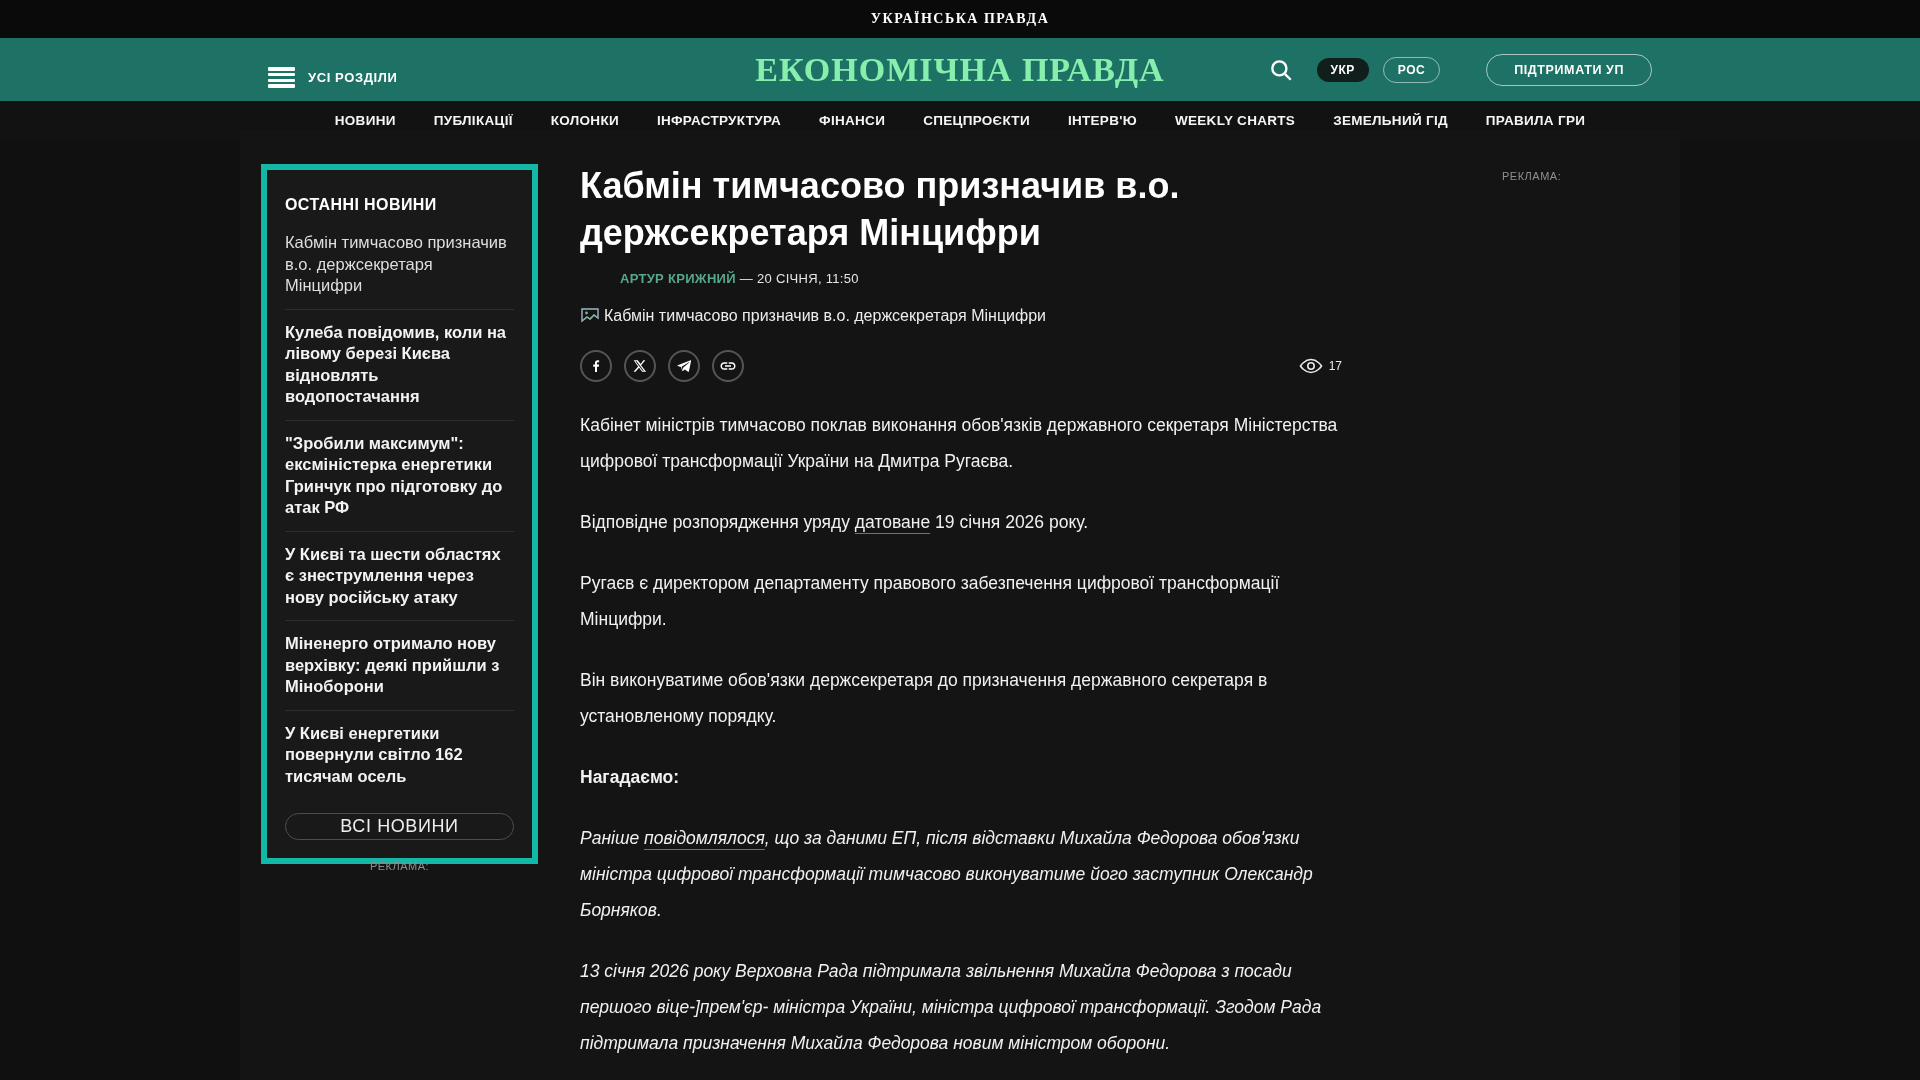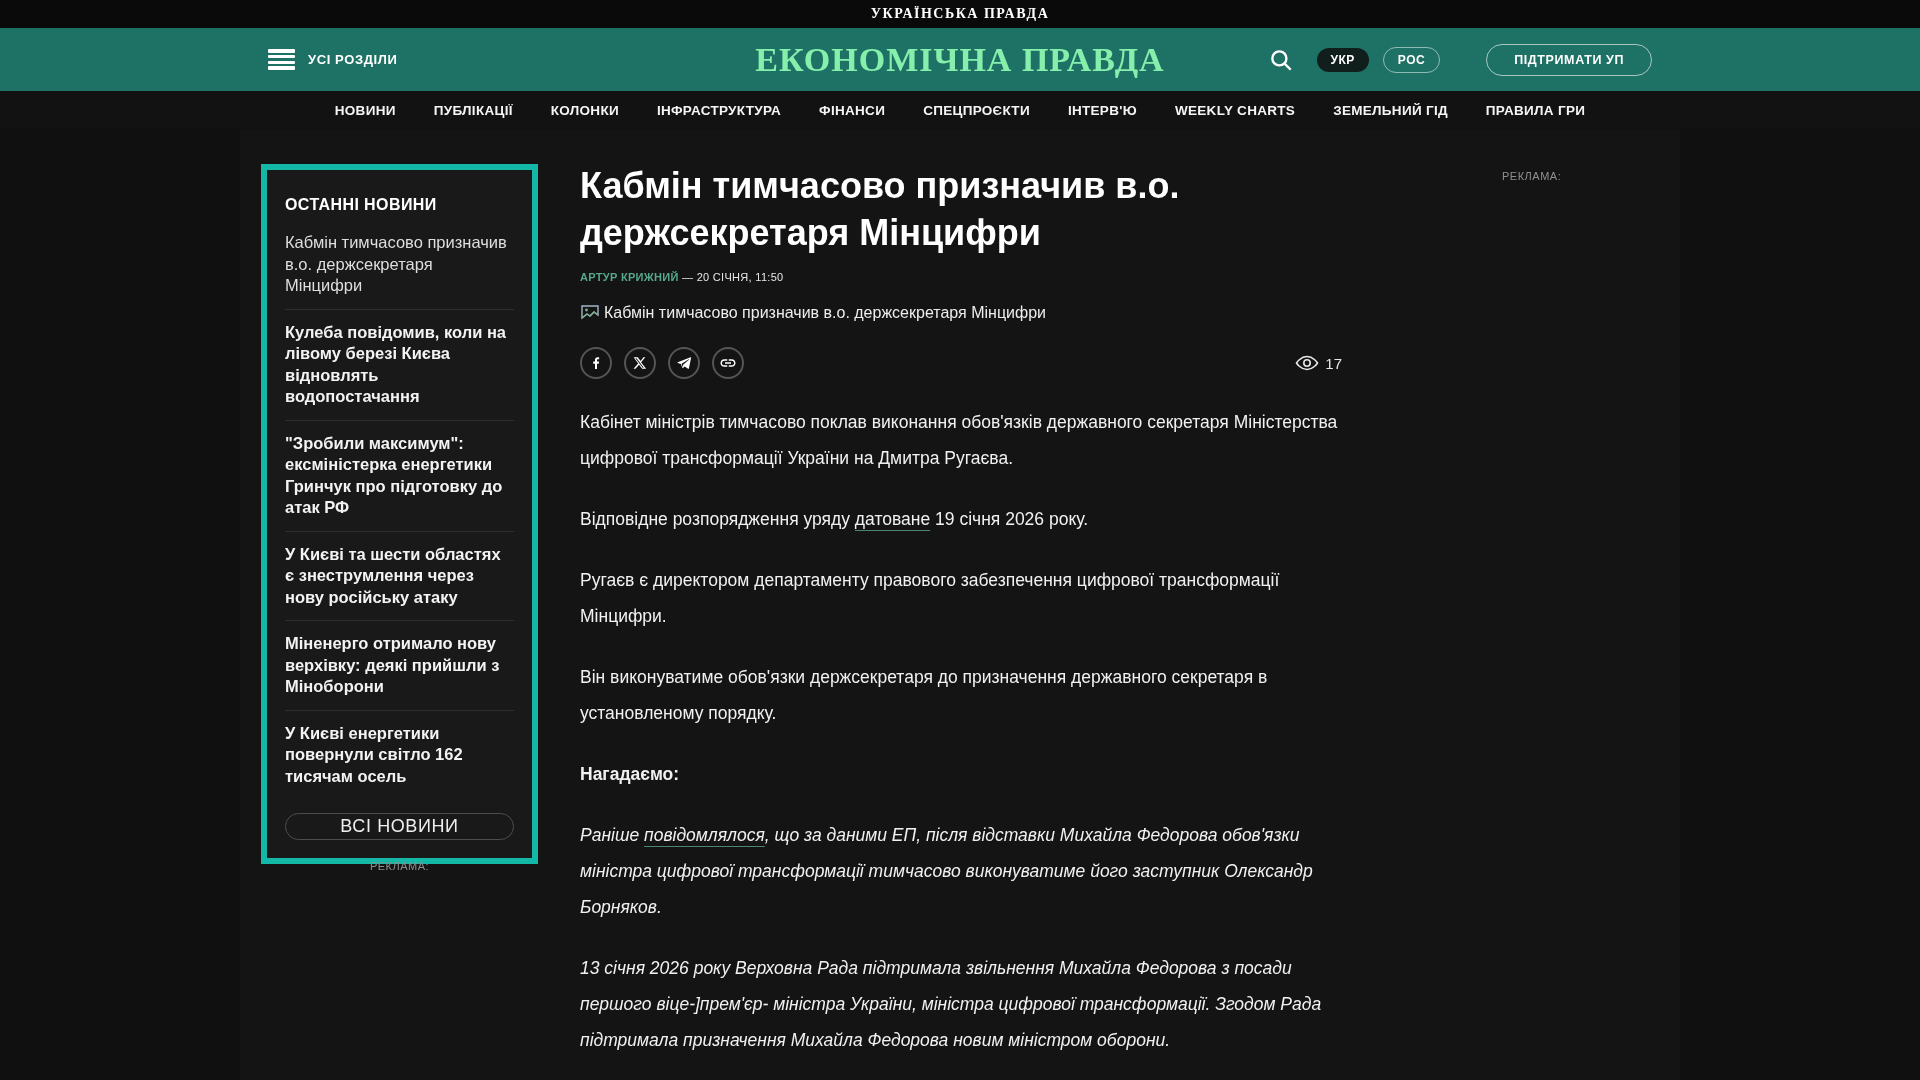--- a/index.html
+++ b/index.html
@@ -5,35 +5,35 @@
   * { margin:0; padding:0; box-sizing:border-box; }
   html,body { width:1920px; height:1080px; overflow:hidden; }
   body {
     background:#101010;
     font-family:"Liberation Sans", sans-serif;
     color:#f1f1f1;
     position:relative;
   }
   
   .topbar {
-    height:28px; background:#0a0a0a;
+    height:38px; background:#0a0a0a;
     display:flex; align-items:center; justify-content:center;
   }
   .topbar-brand {
     font-family:"Liberation Serif", serif;
     font-weight:bold; font-size:14px; letter-spacing:1.5px;
     color:#ffffff; cursor:pointer;
   }
   
   .header {
     height:63px; background:#1e7265;
     position:relative; display:flex; align-items:center;
   }
   .header-left {
-    position:absolute; left:268px; top:0; height:100%;
+    position:absolute; left:268px; top:8px; height:100%;
     display:flex; align-items:center; gap:13px; cursor:pointer;
   }
   .burger { display:flex; flex-direction:column; gap:2.5px; }
   .burger span { width:27px; height:3.2px; background:#fff; border-radius:1px; }
   .all-sections { font-size:13px; font-weight:bold; letter-spacing:0.6px; color:#fff; }
   .logo {
     position:absolute; left:50%; transform:translateX(-50%);
     font-family:"Liberation Serif", serif; font-weight:bold;
     font-size:34px; letter-spacing:1px; color:#86efac;
     white-space:nowrap; cursor:pointer;
@@ -87,30 +87,30 @@
     border:1px solid #4d4d4d; border-radius:14px; background:transparent;
     color:#eee; font-size:18px; letter-spacing:0.6px; cursor:pointer;
     font-family:"Liberation Sans", sans-serif;
   }
   .ad-label { font-size:11px; letter-spacing:0.5px; color:#8f8f8f; }
   .ad-sidebar { position:absolute; left:261px; top:860px; width:277px; text-align:center; }
   .ad-right  { position:absolute; left:1502px; top:170px; }
   
   .article { position:absolute; left:580px; top:162px; width:762px; }
   .article h1 { font-size:36px; line-height:47px; font-weight:bold; color:#fff; }
-  .byline { margin-top:15px; font-size:11px; letter-spacing:0.3px; color:#e6e6e6; }
+  .byline { margin-top:15px; font-size:13px; letter-spacing:0.3px; color:#e6e6e6;margin-left:40px; }
   .byline .author { color:#55a78d; font-weight:bold; cursor:pointer; }
   .img-alt-row { margin-top:21px; display:flex; align-items:center; gap:4px; font-size:16px; color:#ededed; }
   .social-row { margin-top:25px; display:flex; align-items:center; }
   .social-circle {
     width:32px; height:32px; border-radius:50%; border:2px solid #555;
     display:flex; align-items:center; justify-content:center;
     margin-right:12px; cursor:pointer; color:#fff;
   }
-  .views { margin-left:auto; display:flex; align-items:center; gap:6px; color:#e8e8e8; font-size:15px; }
+  .views { margin-left:auto; display:flex; align-items:center; gap:6px; color:#e8e8e8; font-size:12px; }
   .article p { margin-top:25px; font-size:17.5px; line-height:36px; color:#f1f1f1; }
   .article p.em { font-style:italic; }
   .article p.reminder { font-weight:bold; }
   .article a.body-link {
     color:#f1f1f1; cursor:pointer; text-decoration:underline;
     text-decoration-color:#4c8577; text-underline-offset:5px; text-decoration-thickness:1px;
   }
   .article p.em a.body-link { font-style:italic; }
   .ad-bottom { margin-top:34px; text-align:center; }
   svg { display:block; }

